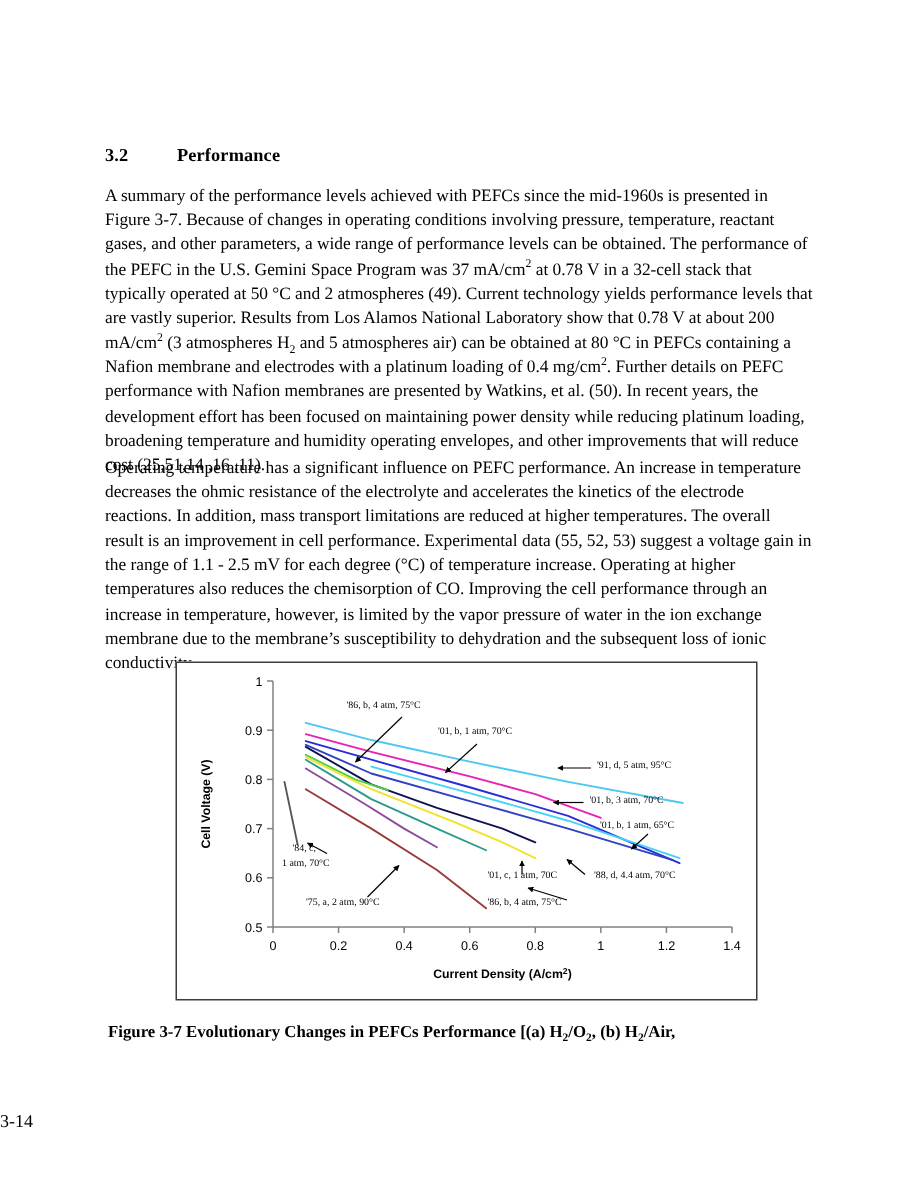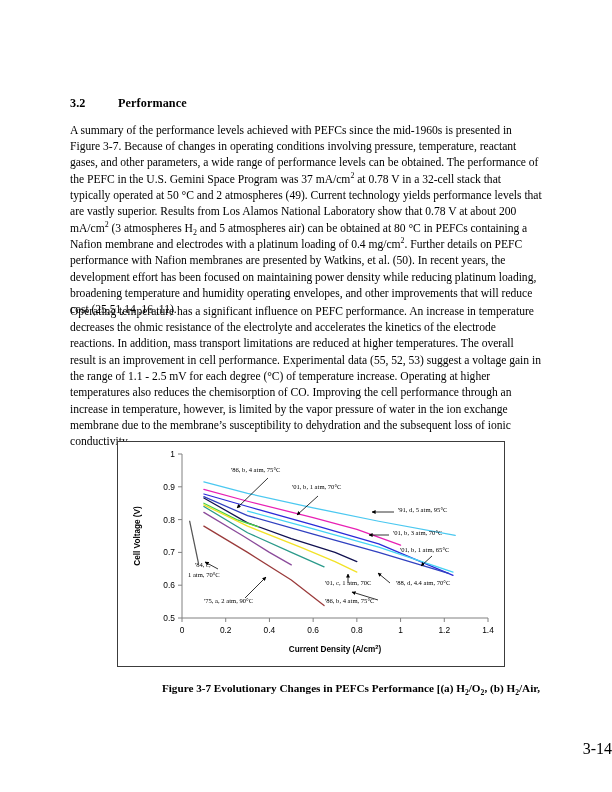--- a/index.html
+++ b/index.html
@@ -75,35 +75,35 @@
   .figure-box svg {
     display: block;
   }
 
   
   .caption {
     position: absolute;
     left: 72px;
     top: 681px;
     width: 468px;
-    text-align: right;
+    text-align: left;
     font-weight: bold;
     font-size: 11.2px;
     line-height: 15.6px;
   }
   .caption .l2 { display: block; }
 
   
   .footer {
     position: absolute;
     left: 0;
     top: 740px;
     width: 612px;
-    text-align: right;
-    font-size: 16px;
+    text-align: left;
+    font-size: 12px;
   }
 
   .axis-title {
     font-family: "Liberation Sans", "DejaVu Sans", sans-serif;
     font-weight: bold;
     font-size: 8.2px;
     fill: #000;
   }
   .tick-label {
     font-family: "Liberation Sans", "DejaVu Sans", sans-serif;

